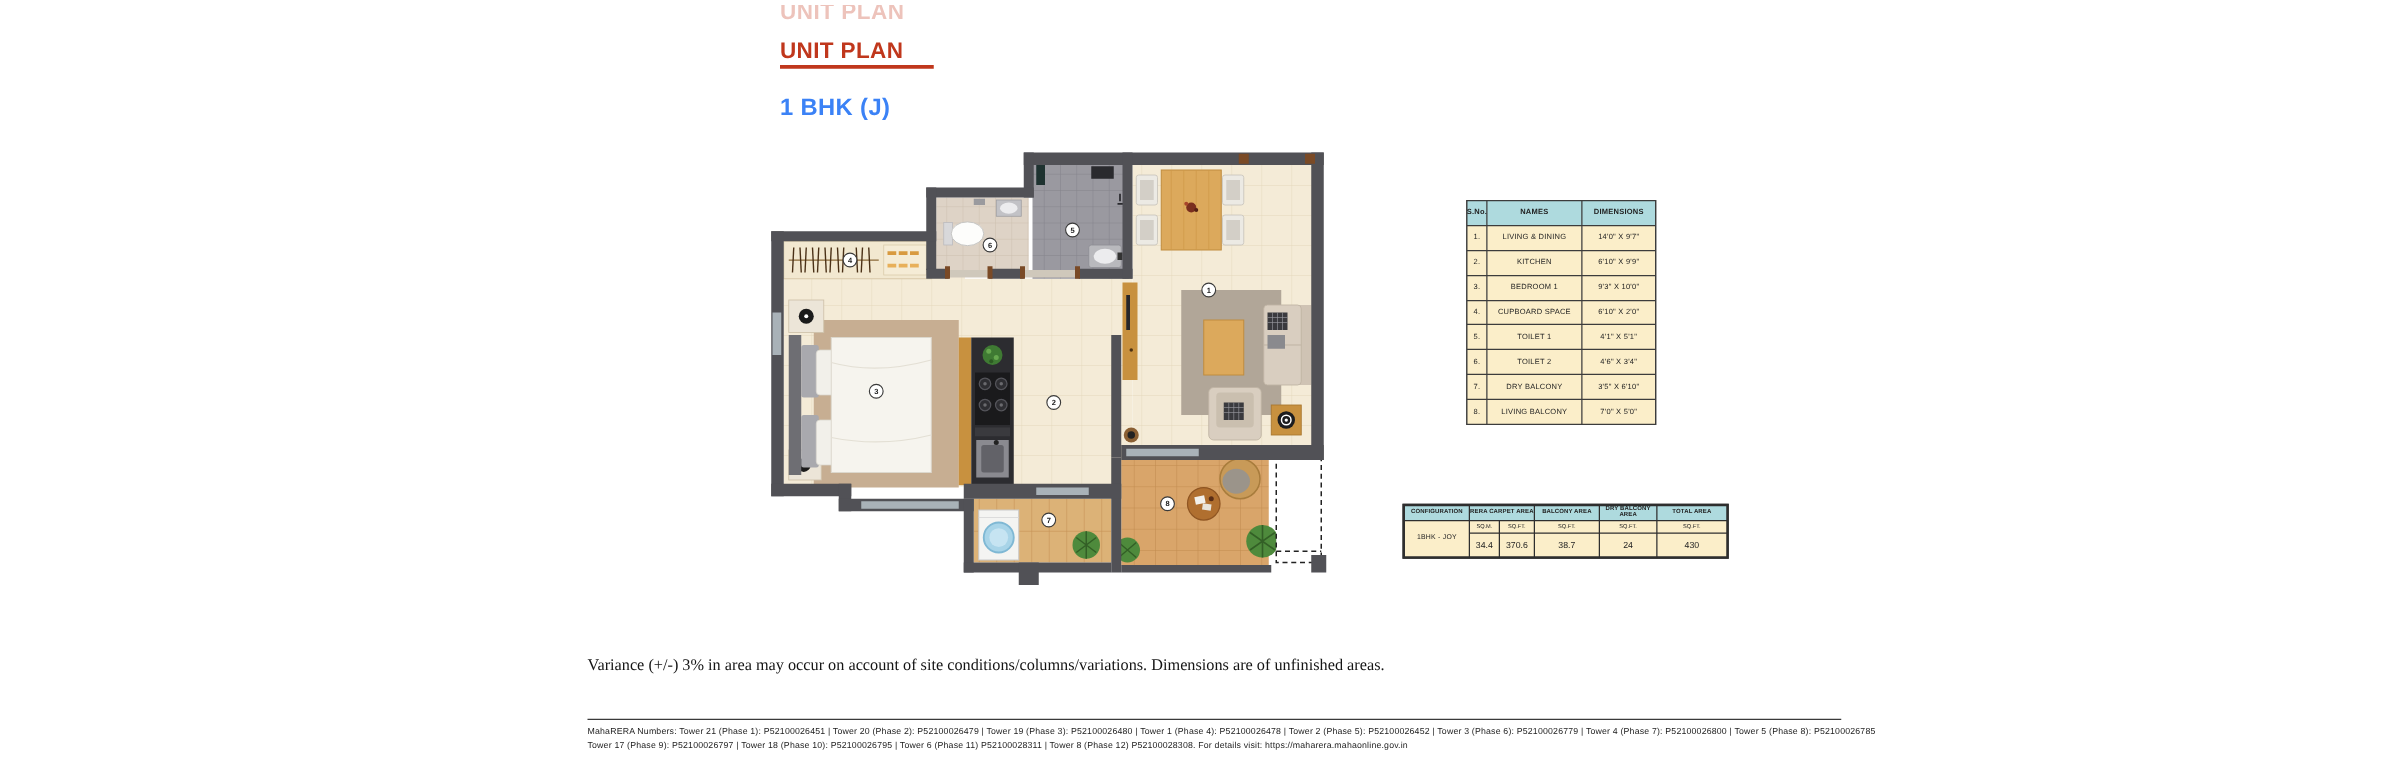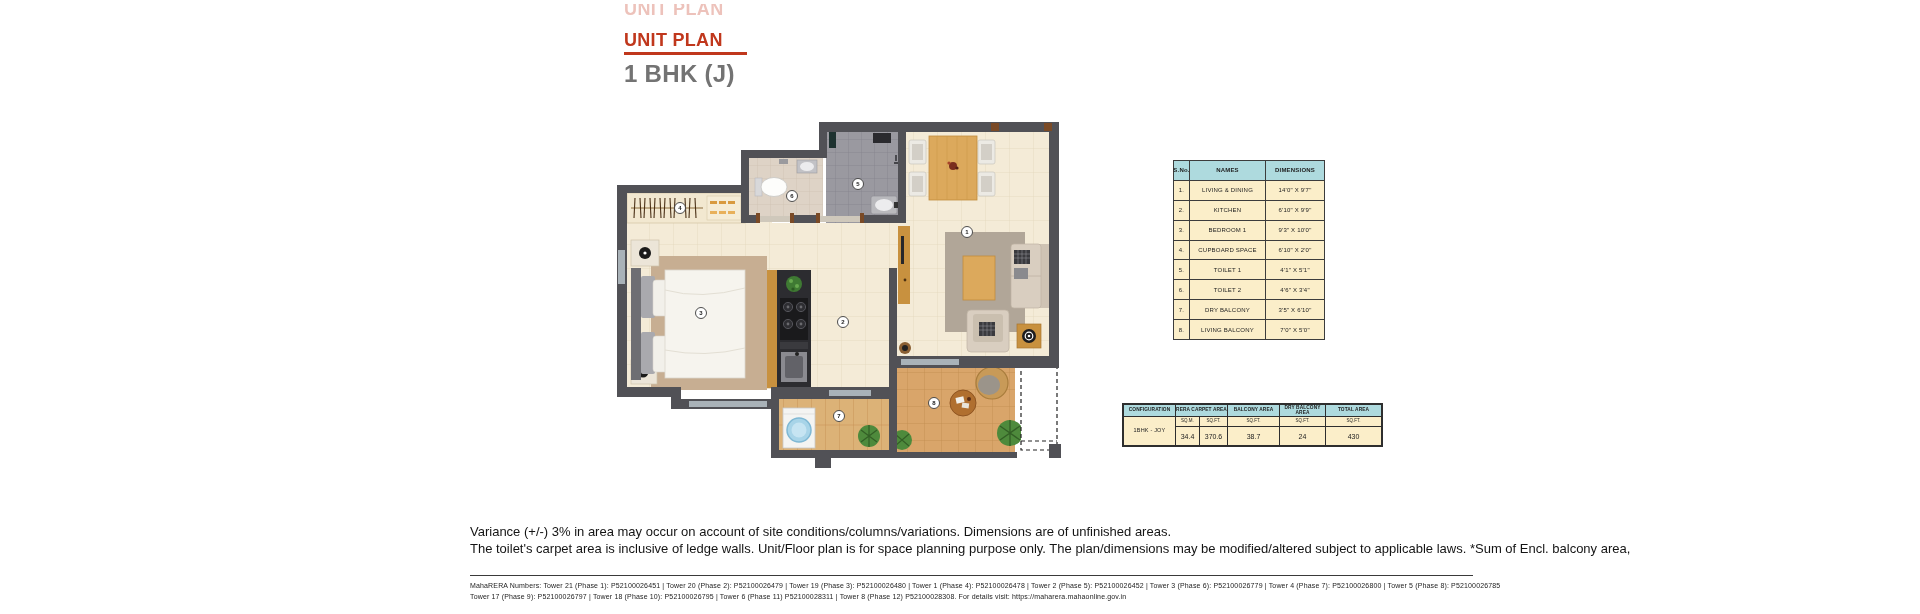--- a/index.html
+++ b/index.html
@@ -4,21 +4,21 @@
 <style>
   html,body{margin:0;padding:0;background:#ffffff;}
   #canvas{position:relative;width:1920px;height:614px;background:#ffffff;overflow:hidden;
           font-family:"Liberation Sans",sans-serif;margin-left:11px;}
 
   
   .ghost-wrap{position:absolute;left:613px;top:4px;width:150px;height:12px;overflow:hidden;}
   .ghost-text{font-weight:bold;font-size:18px;letter-spacing:.4px;color:#c43a20;opacity:.30;margin-top:-5px;}
   .title{position:absolute;left:613px;top:30px;font-weight:bold;font-size:18px;letter-spacing:.3px;color:#c0371c;}
   .title-rule{position:absolute;left:613px;top:52px;width:123px;height:2.5px;background:#c0371c;}
-  .subtitle{position:absolute;left:613px;top:60px;font-weight:bold;font-size:24px;color:#737373;letter-spacing:.3px;}
+  .subtitle{position:absolute;left:613px;top:76px;font-weight:bold;font-size:19px;color:#3b82f6;letter-spacing:.3px;}
 
   
   .plan{position:absolute;left:590px;top:100px;width:480px;height:380px;}
 
   
   .dim-table{position:absolute;left:1162px;top:160px;display:grid;
              grid-template-columns:15px 75px 58px;grid-auto-rows:18.9px;
              border:1px solid #3c3c3c;background:#3c3c3c;grid-gap:1px;}
   .dim-table .cell{display:flex;align-items:center;justify-content:center;text-align:center;
                    background:#fbeec9;color:#222;font-size:6px;letter-spacing:.2px;line-height:1;}
@@ -30,21 +30,21 @@
               grid-template-rows:11px 9px 18px;
               border:2px solid #2e2e2e;background:#2e2e2e;grid-gap:1px;}
   .area-table .cell{display:flex;align-items:center;justify-content:center;text-align:center;
                     background:#fbeec9;color:#222;line-height:1;}
   .area-table .hdr{background:#aedade;font-weight:bold;font-size:4.8px;letter-spacing:.1px;}
   .area-table .unit{font-size:4.5px;}
   .area-table .val{font-size:7px;}
   .area-table .cfg{grid-row:2 / span 2;font-size:5.5px;letter-spacing:.2px;}
 
   
-  .disclaimer{position:absolute;left:459px;top:524px;font-family:Liberation Sans, sans-serif;
+  .disclaimer{position:absolute;left:459px;top:524px;font-family:Liberation Serif, serif;
               font-size:13px;line-height:16.5px;color:#141414;}
   .disclaimer div{white-space:nowrap;}
   .footer-rule{position:absolute;left:459px;top:575px;width:1003px;height:1px;background:#3a3a3a;}
   .footer{position:absolute;left:459px;top:581px;font-size:7px;line-height:10.5px;
           color:#1c1c1c;letter-spacing:.15px;}
   .footer div{white-space:nowrap;}
 </style>
 </head>
 <body>
 
@@ -377,21 +377,20 @@
 
     <div class="cell val" style="grid-column:2;grid-row:3">34.4</div>
     <div class="cell val" style="grid-column:3;grid-row:3">370.6</div>
     <div class="cell val" style="grid-column:4;grid-row:3">38.7</div>
     <div class="cell val" style="grid-column:5;grid-row:3">24</div>
     <div class="cell val" style="grid-column:6;grid-row:3">430</div>
   </div>
 
   <div class="disclaimer">
     <div>Variance (+/-) 3% in area may occur on account of site conditions/columns/variations. Dimensions are of unfinished areas.</div>
-    <div>The toilet's carpet area is inclusive of ledge walls. Unit/Floor plan is for space planning purpose only. The plan/dimensions may be modified/altered subject to applicable laws. *Sum of Encl. balcony area,</div>
   </div>
 
   <div class="footer-rule"></div>
 
   <div class="footer">
     <div>MahaRERA Numbers: Tower 21 (Phase 1): P52100026451 | Tower 20 (Phase 2): P52100026479 | Tower 19 (Phase 3): P52100026480 | Tower 1 (Phase 4): P52100026478 | Tower 2 (Phase 5): P52100026452 | Tower 3 (Phase 6): P52100026779 | Tower 4 (Phase 7): P52100026800 | Tower 5 (Phase 8): P52100026785</div>
     <div>Tower 17 (Phase 9): P52100026797 | Tower 18 (Phase 10): P52100026795 | Tower 6 (Phase 11) P52100028311 | Tower 8 (Phase 12) P52100028308. For details visit: https://maharera.mahaonline.gov.in</div>
   </div>
 
 </div>

